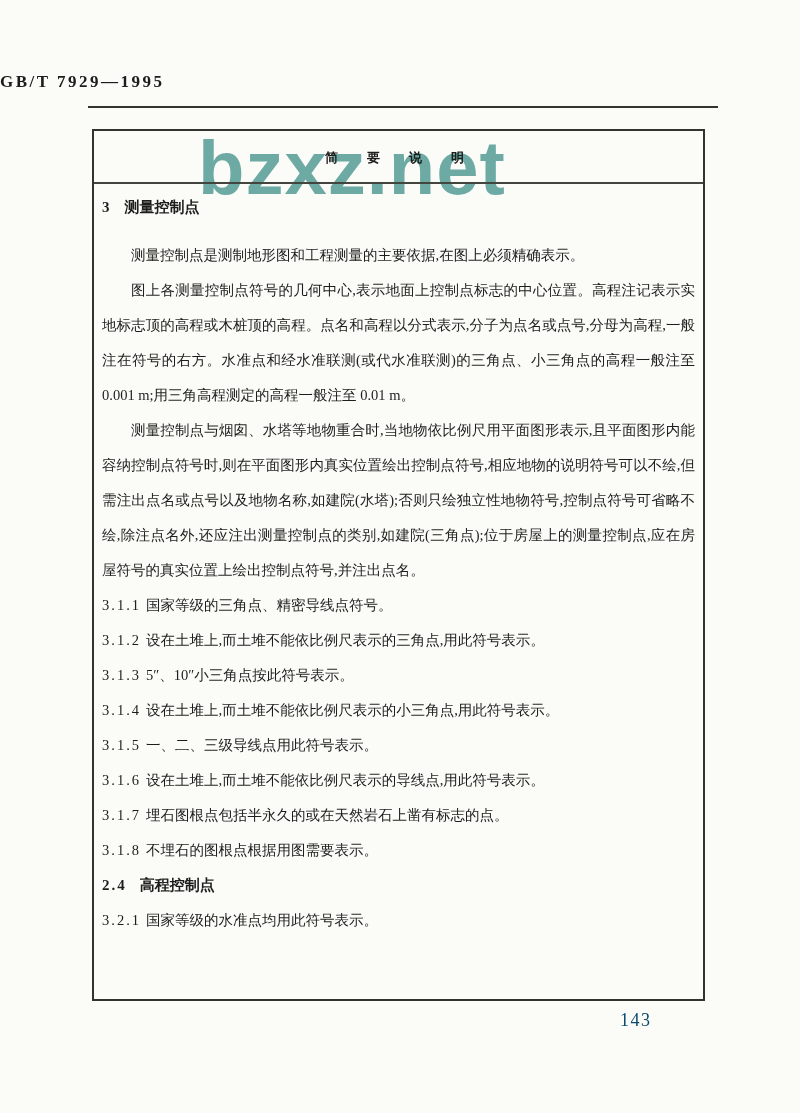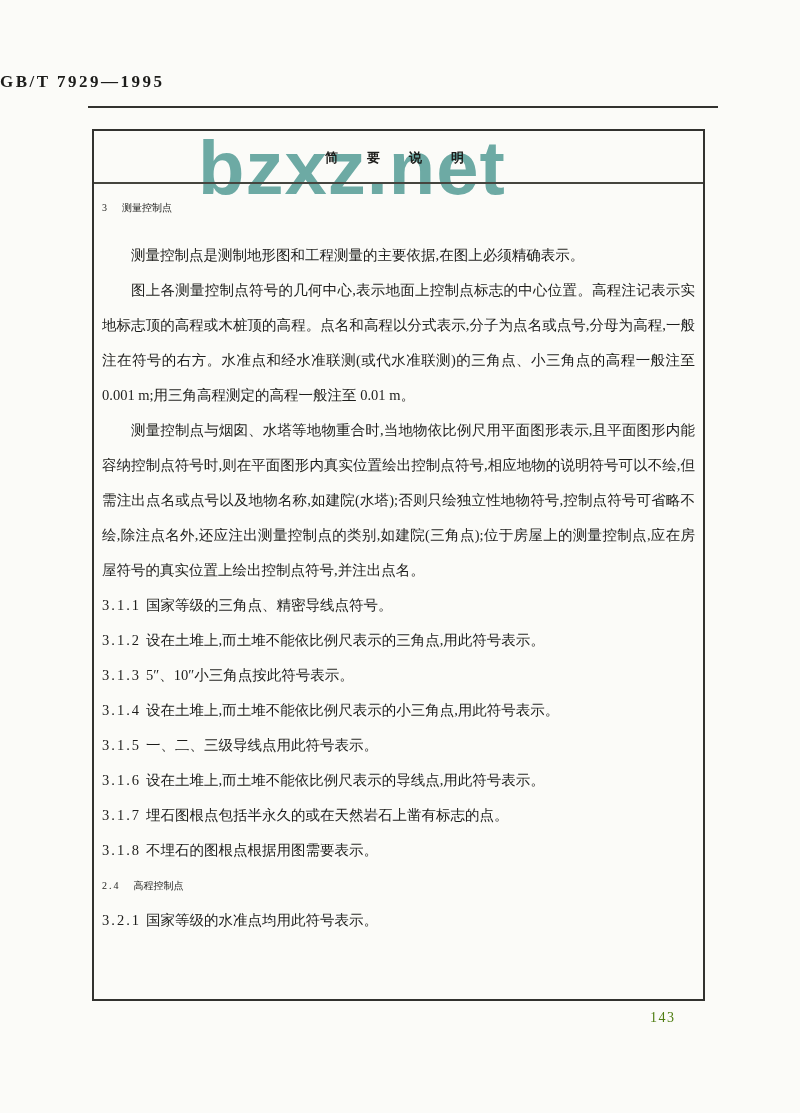--- a/index.html
+++ b/index.html
@@ -69,42 +69,42 @@
     border-bottom: 2px solid #45453f;
   }
   .box-body {
     padding: 6px 8px 0 8px;
     font-size: 14.5px;
     line-height: 35px;
     text-align: left;
   }
   .block { margin: 0; }
   .heading {
-    font-weight: normal;
-    font-size: 10px;
+    font-weight: bold;
+    font-size: 15px;
   }
   .heading + .para { margin-top: 13px; }
   .para {
     text-indent: 2em;
     text-align: justify;
   }
   .num {
     letter-spacing: 2px;
     margin-right: 13px;
     white-space: nowrap;
   }
   .item .num { margin-right: 5px; }
   .page-number {
     position: absolute;
     top: 1010px;
-    left: 650px;
+    left: 620px;
     z-index: 2;
-    font-size: 14px;
+    font-size: 18px;
     letter-spacing: 1.5px;
-    color: #4d7c0f;
+    color: #0c4a6e;
   }
 </style>
 </head>
 <body>
 
 <div class="page">
 
   <div class="watermark">bzxz.net</div>
 
   <div class="std-header">GB/T 7929—1995</div>

